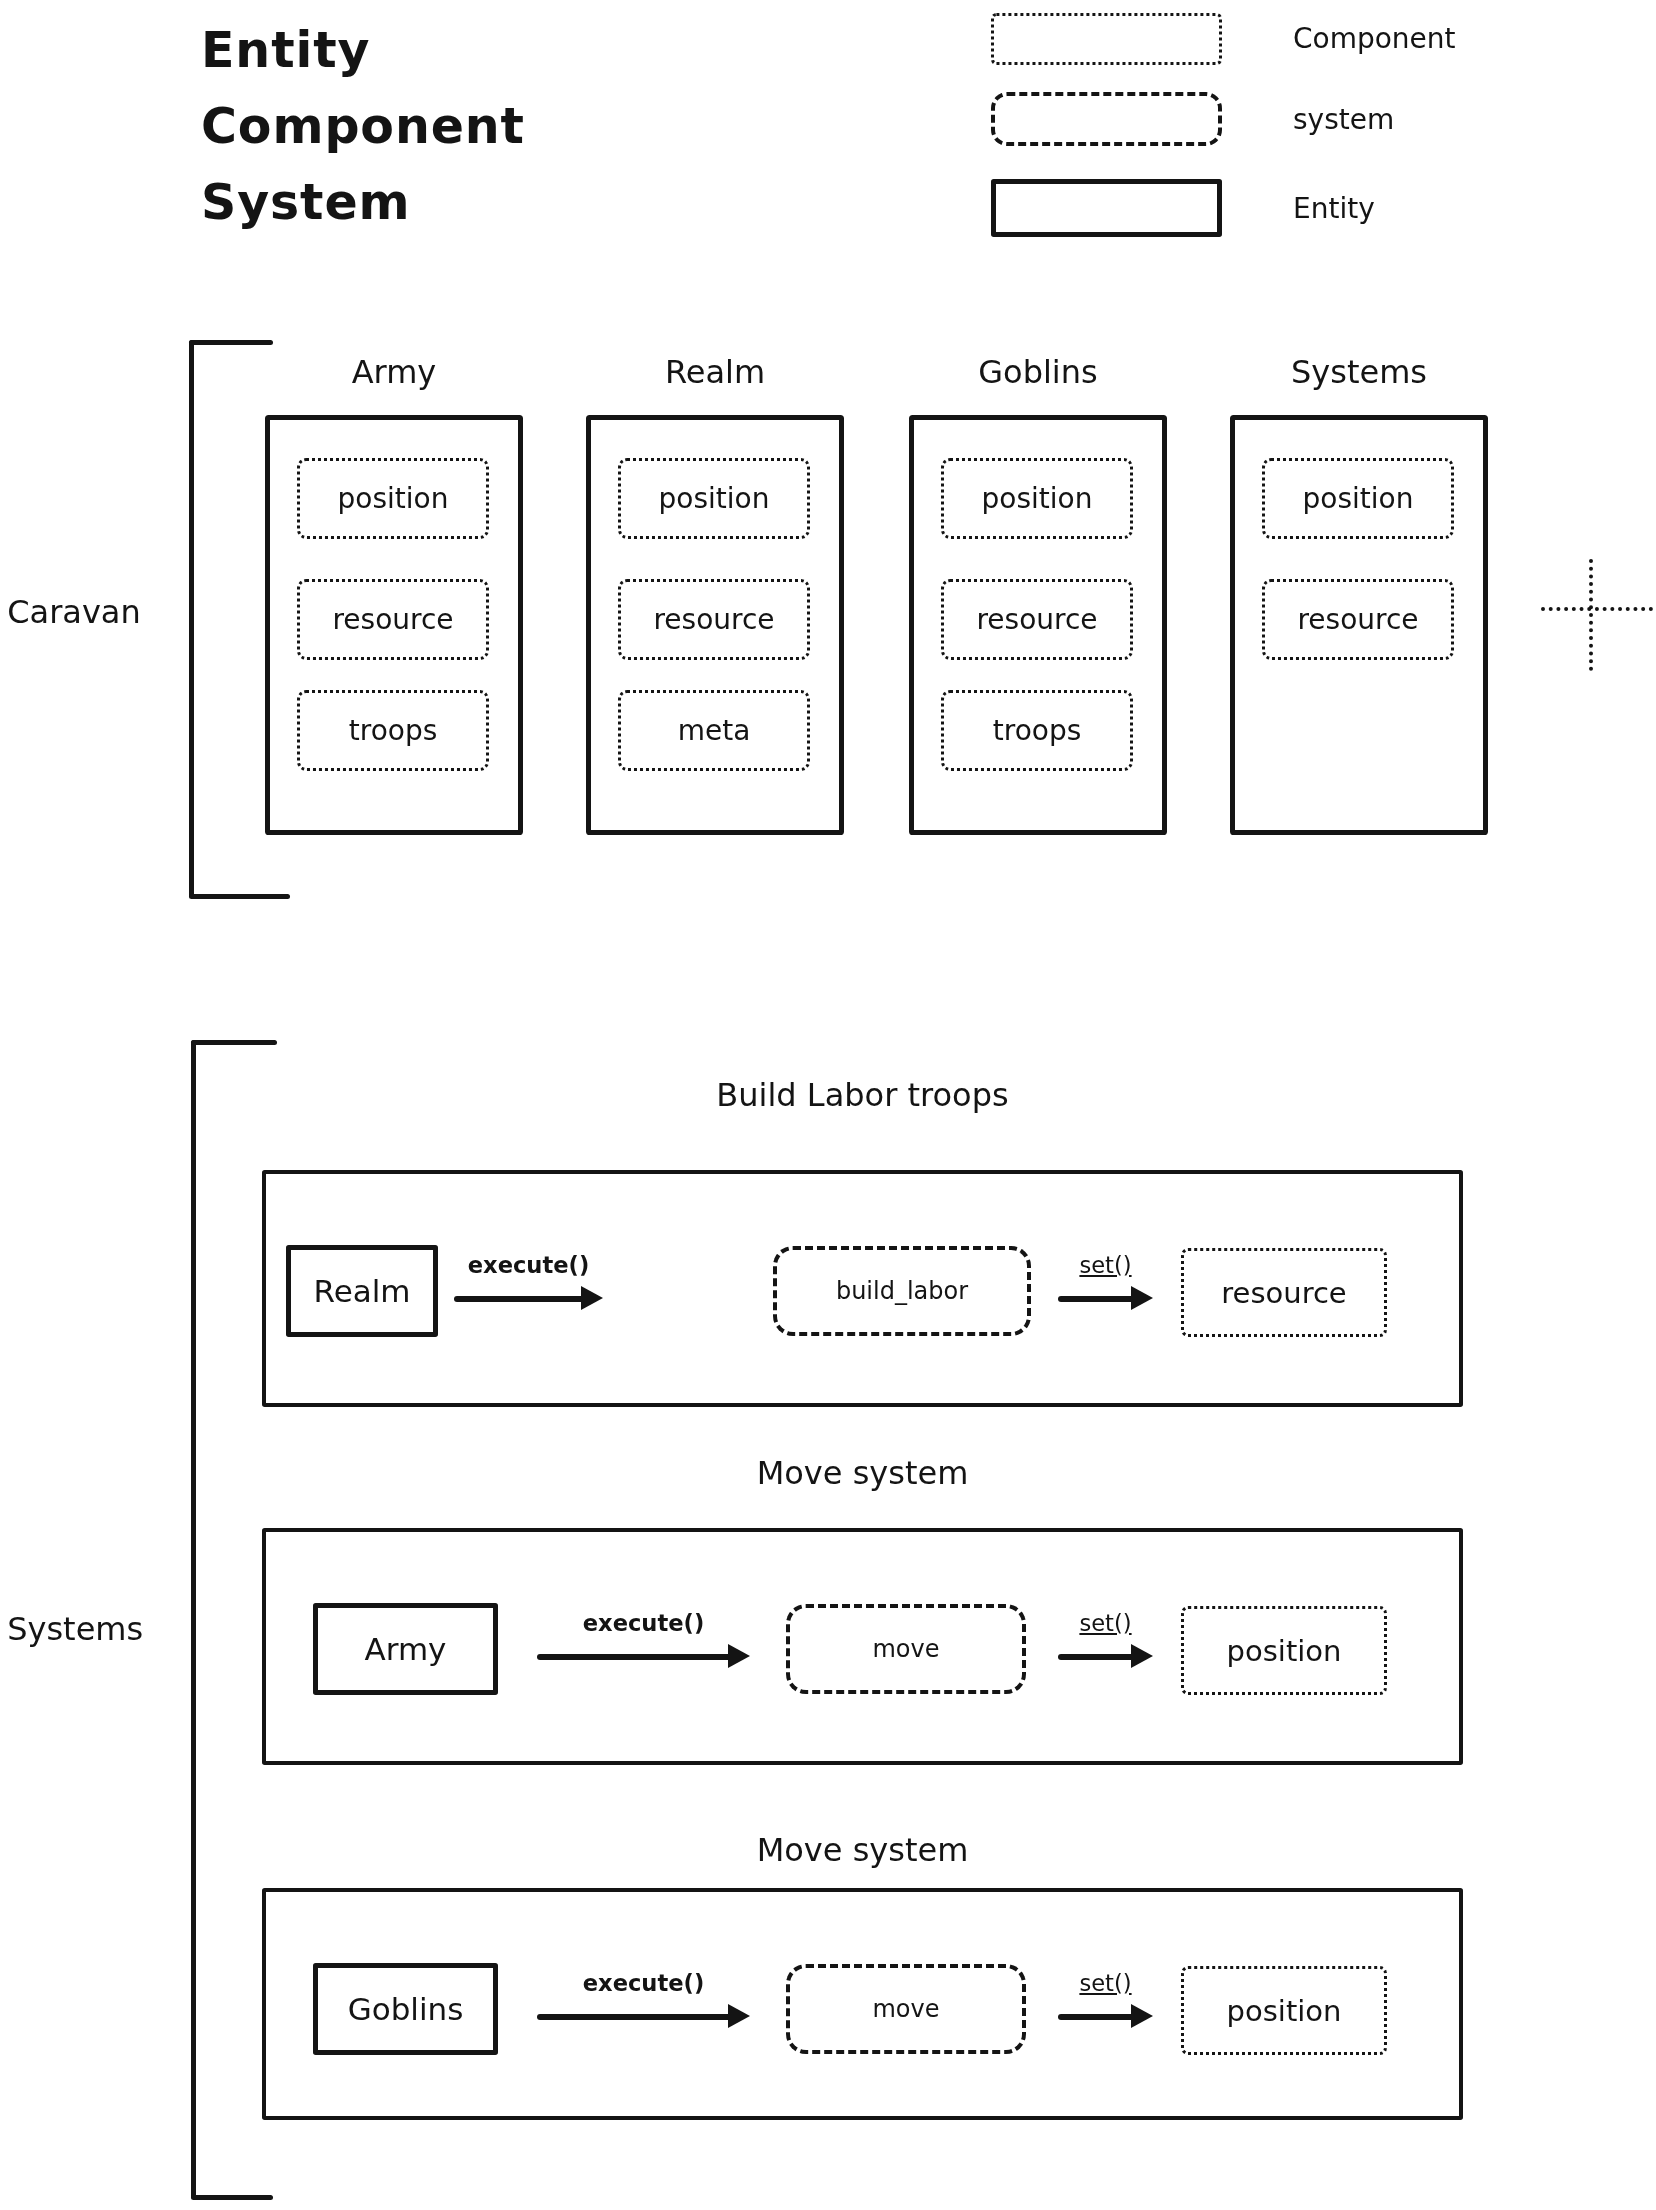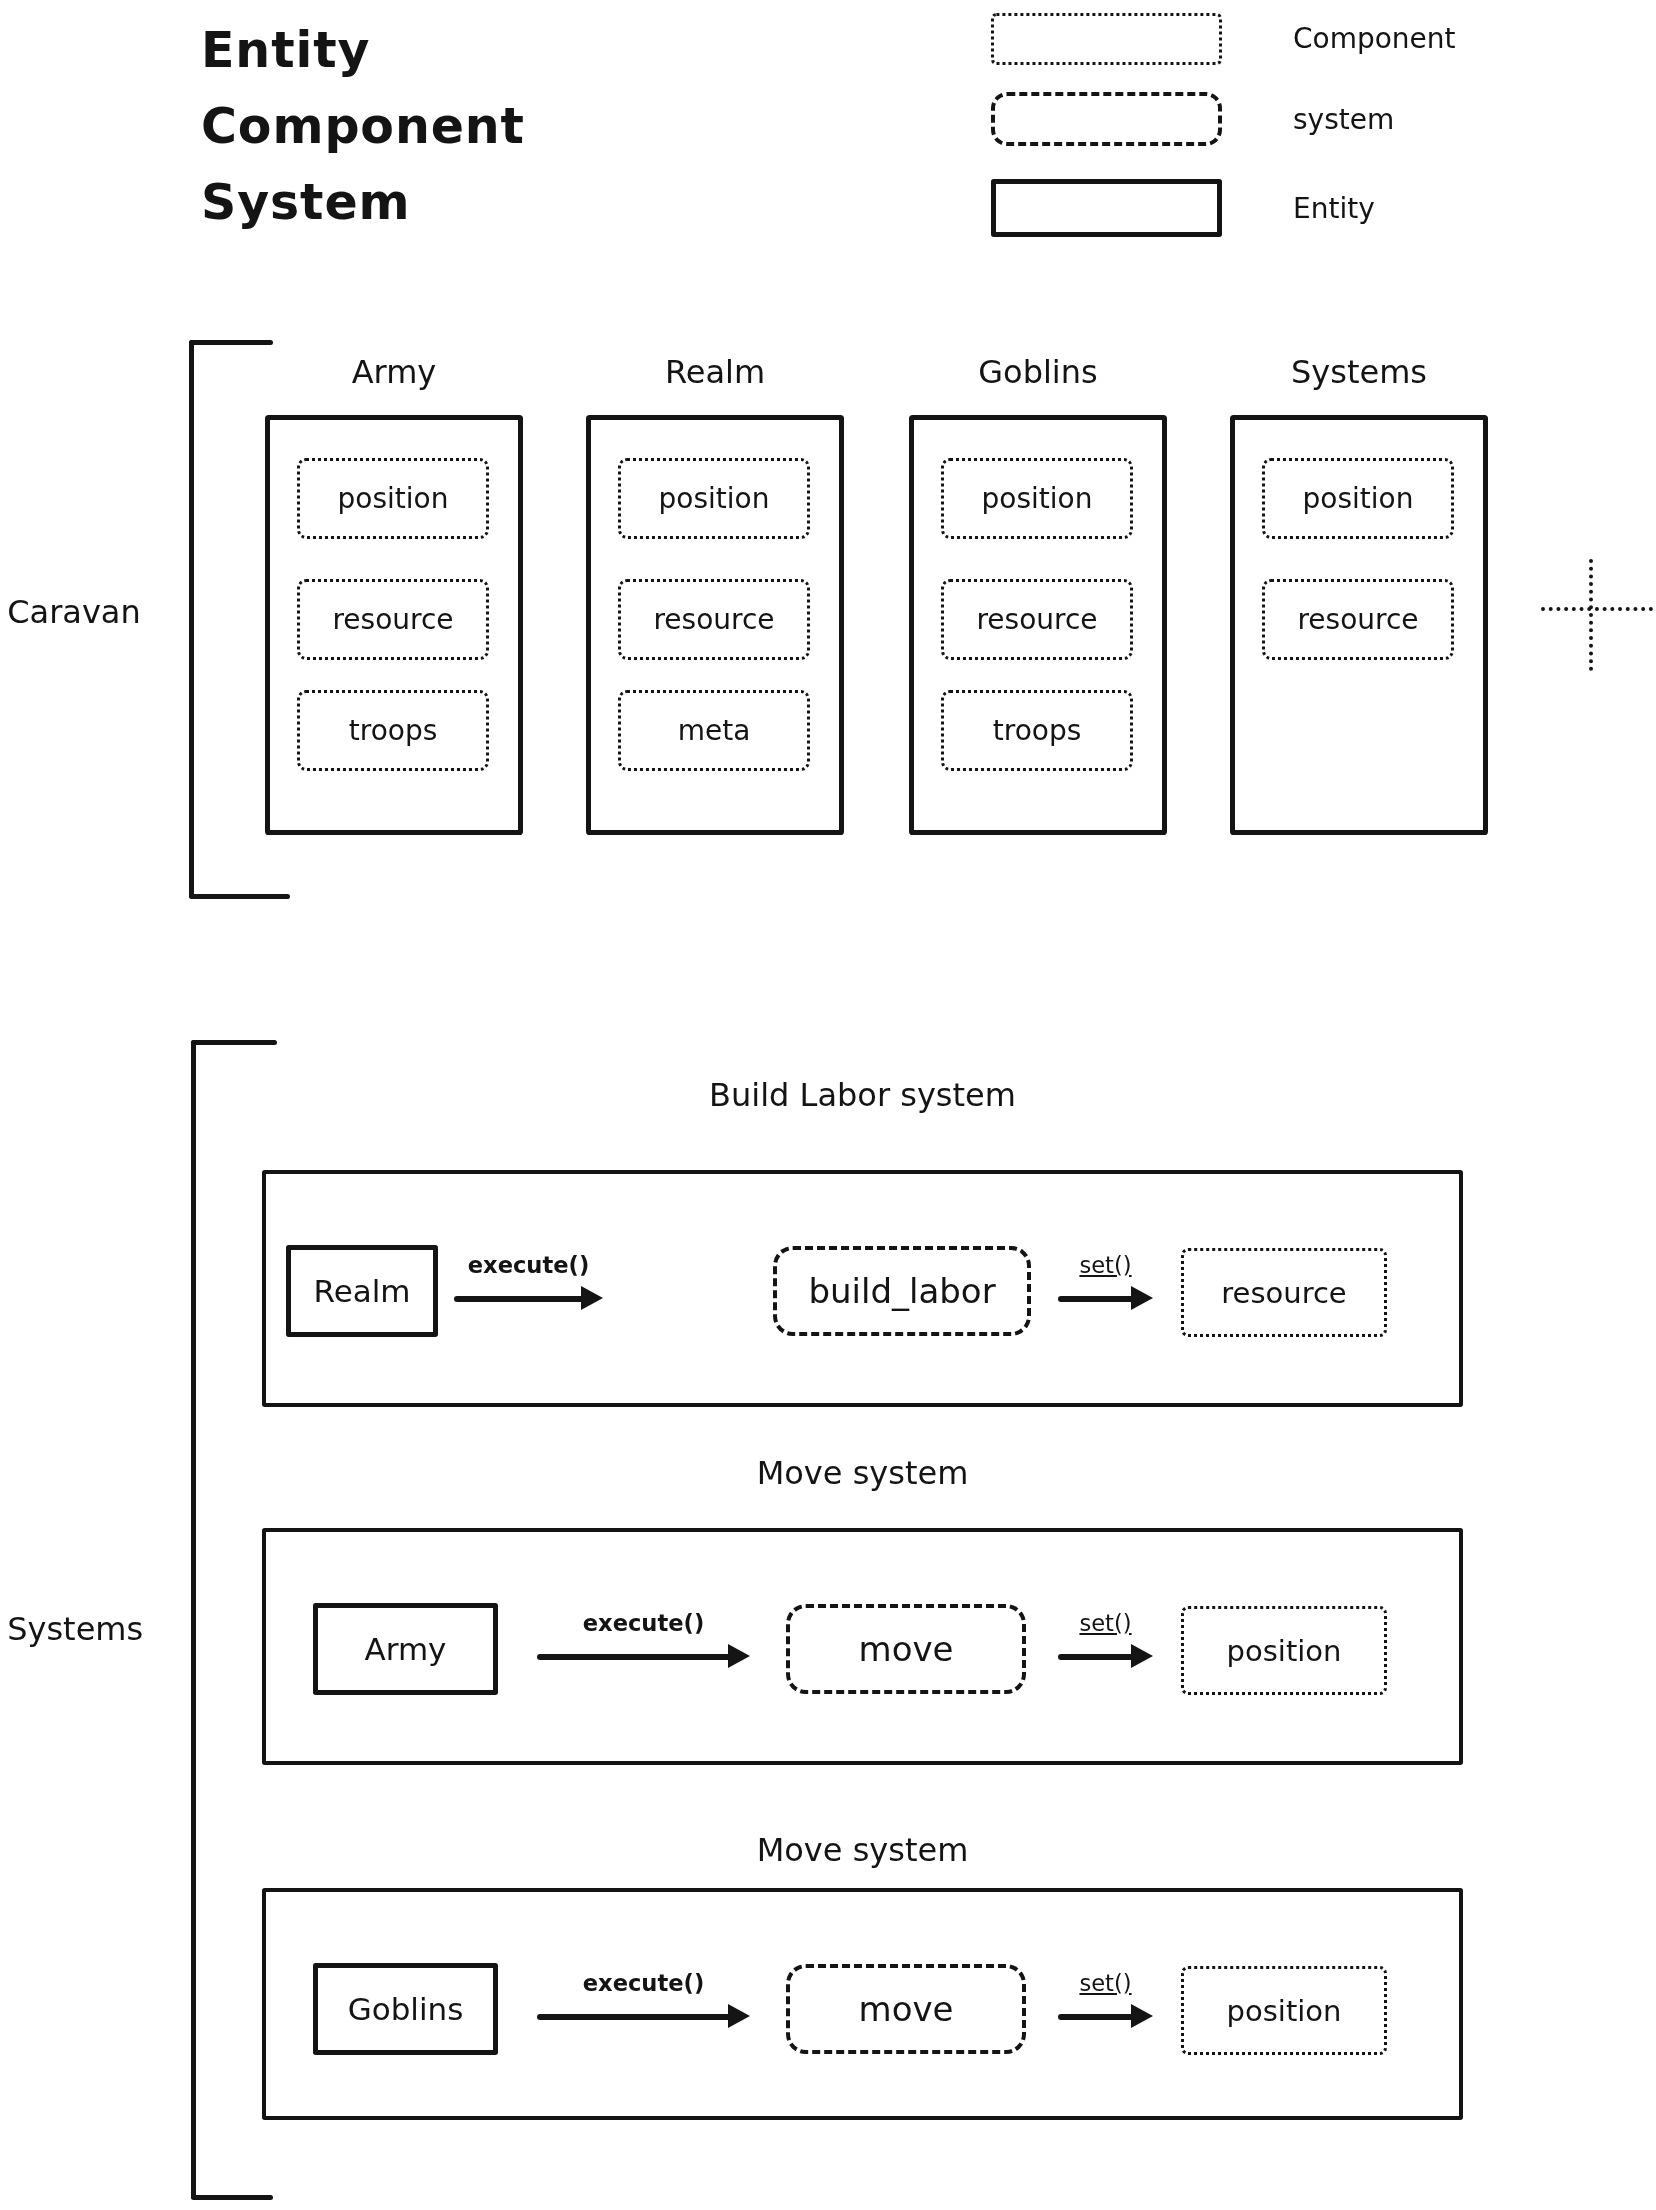--- a/index.html
+++ b/index.html
@@ -71,21 +71,21 @@
   .sys-entity {
     position: absolute; left: 47px; top: 71px; width: 185px; height: 92px;
     border: 5.4px solid #141414; border-radius: 2.7px;
     display: flex; align-items: center; justify-content: center;
     font-size: 31px;
   }
   .sys-fn {
     position: absolute; left: 520px; top: 72px; width: 240px; height: 90px;
     border: 4.5px dashed #141414; border-radius: 20px;
     display: flex; align-items: center; justify-content: center;
-    font-size: 34px;
+    font-size: 24px;
   }
   .sys-comp {
     position: absolute; left: 915px; top: 74px; width: 206px; height: 89px;
     border: 3.6px dotted #141414; border-radius: 7.2px;
     display: flex; align-items: center; justify-content: center;
     font-size: 29px;
   }
   .arrow { position: absolute; top: 78px; }
   .arrow-exec { left: 271px; width: 213px; font-weight: bold; }
   .arrow-set  { left: 792px; width: 95px; text-decoration: underline; }
@@ -172,21 +172,21 @@
   </div>
 
   <div class="plus-h"></div>
   <div class="plus-v"></div>
 
   <div class="section-label" style="left:7.2px; top:1610px;">Systems</div>
   <div class="bracket-line" style="left:191px; top:1040px; width:4.5px;  height:1159px;"></div>
   <div class="bracket-line" style="left:191px; top:1040px; width:86px; height:4.5px;"></div>
   <div class="bracket-line" style="left:191px; top:2195px; width:82px; height:4.5px;"></div>
 
-  <div class="system-title" style="top:1076px;">Build Labor system</div>
+  <div class="system-title" style="top:1076px;">Build Labor troops</div>
   <div class="system-box row-0" style="top:1170px; height:237px;">
     <div class="sys-entity">Realm</div>
     <div class="arrow arrow-exec">
       <span class="arrow-label">execute()</span>
       <div class="arrow-body">
         <div class="arrow-line"></div>
         <div class="arrow-head"></div>
       </div>
     </div>
     <div class="sys-fn">build_labor</div>

